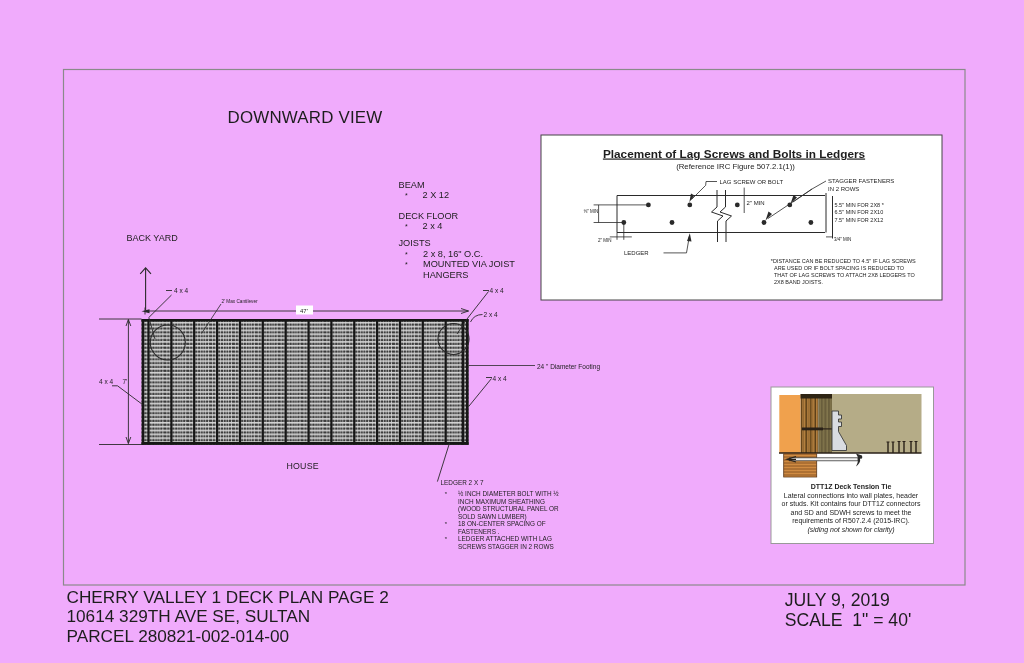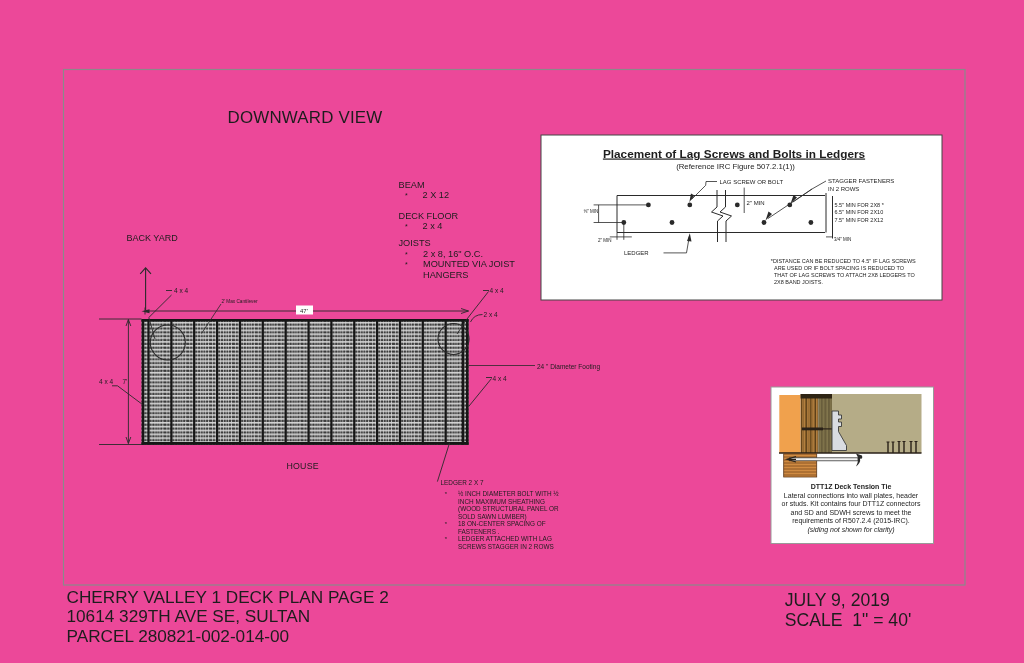--- a/index.html
+++ b/index.html
@@ -1,16 +1,16 @@
 <!DOCTYPE html>
 <html><head>
 <meta charset="utf-8">
 <style>
   html,body{margin:0;padding:0;background:#ffffff;}
-  #page{position:relative;width:1024px;height:663px;background:#ec4899;overflow:hidden;}
+  #page{position:relative;width:1024px;height:663px;background:#f0abfc;overflow:hidden;}
   svg text{font-family:"Liberation Sans",sans-serif;fill:#1d1d1d;}
 </style>
 </head>
 <body>
 <div id="page">
 <svg width="1024" height="663" viewBox="0 0 1024 663">
 <defs>
   <pattern id="deckTex" x="141.5" y="319" width="22.86" height="3.85" patternUnits="userSpaceOnUse">
     <rect x="0" y="0" width="22.86" height="3.85" fill="#ffffff"></rect>
     <line x1="0" y1="1.65" x2="22.86" y2="1.65" stroke="#383838" stroke-width="2.3" stroke-dasharray="2.2 0.5"></line>

